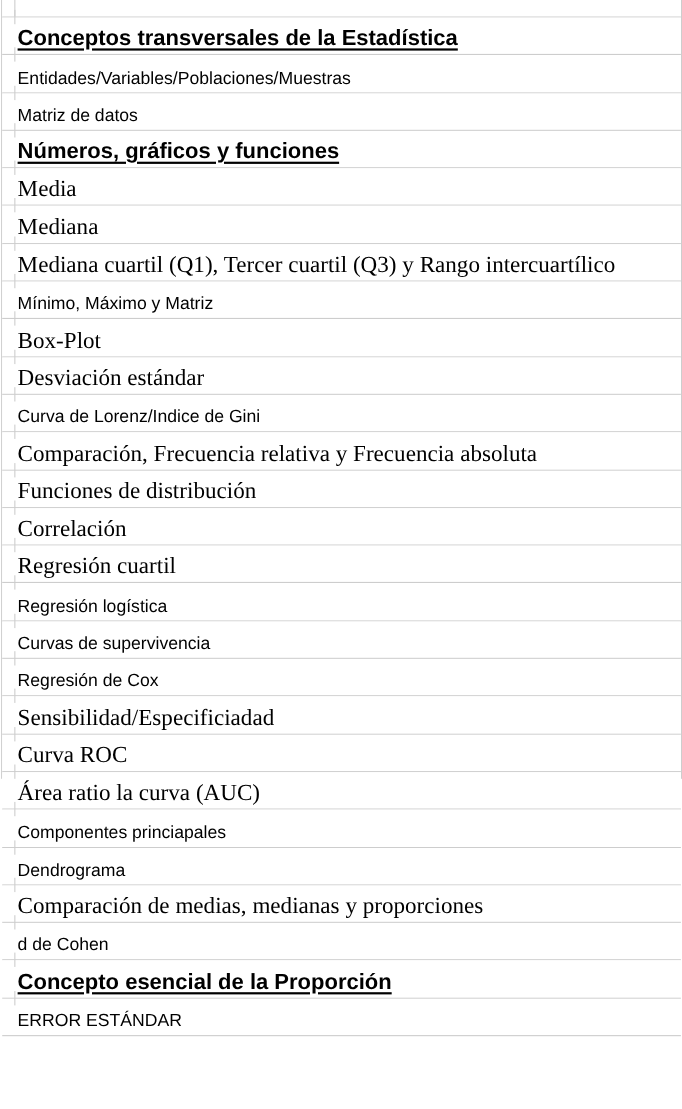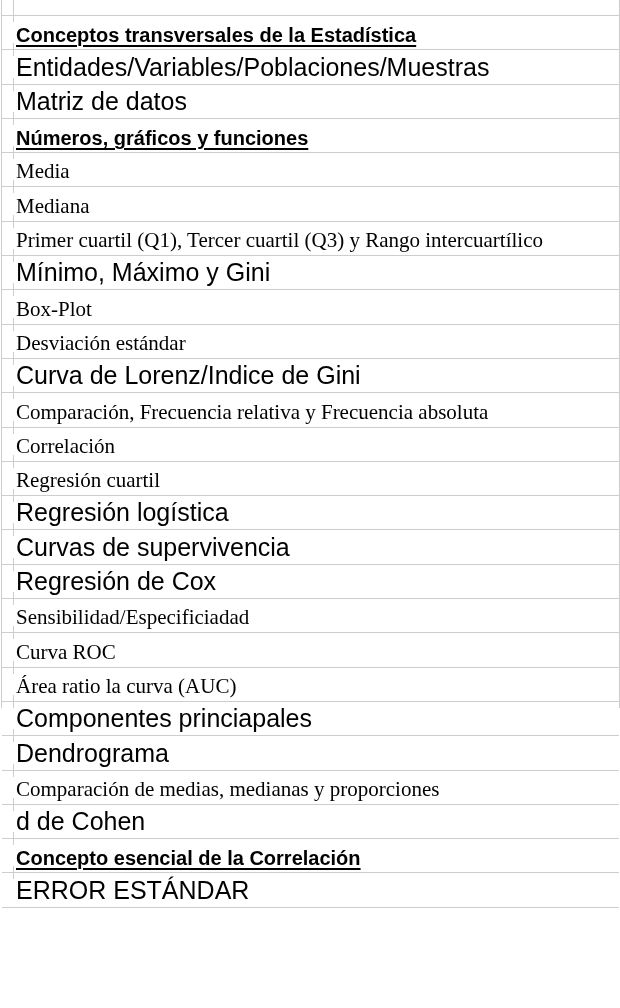--- a/index.html
+++ b/index.html
@@ -64,21 +64,21 @@
     width:1px;
     height:13px;
     background:var(--grid);
   }
   .cell-text{
     line-height:1;
     color:var(--text);
   }
   .row.sans .cell-text{
     font-family:"Liberation Sans", sans-serif;
-    font-size:25px;
+    font-size:16px;
   }
   .row.serif .cell-text{
     font-family:Liberation Serif, serif;
     font-size:21px;
   }
   .row.header .cell-text{
     font-family:"Liberation Sans", sans-serif;
     font-size:20px;
     font-weight:bold;
     text-decoration:underline;
@@ -106,36 +106,39 @@
       <div class="row header">
         <span class="cell-text">Números, gráficos y funciones</span>
       </div>
       <div class="row serif">
         <span class="cell-text">Media</span>
       </div>
       <div class="row serif">
         <span class="cell-text">Mediana</span>
       </div>
       <div class="row serif">
-        <span class="cell-text">Primer cuartil (Q1), Tercer cuartil (Q3) y Rango intercuartílico</span>
+        <span class="cell-text">Mediana cuartil (Q1), Tercer cuartil (Q3) y Rango intercuartílico</span>
       </div>
       <div class="row sans">
-        <span class="cell-text">Mínimo, Máximo y Gini</span>
+        <span class="cell-text">Mínimo, Máximo y Matriz</span>
       </div>
       <div class="row serif">
         <span class="cell-text">Box-Plot</span>
       </div>
       <div class="row serif">
         <span class="cell-text">Desviación estándar</span>
       </div>
       <div class="row sans">
         <span class="cell-text">Curva de Lorenz/Indice de Gini</span>
       </div>
       <div class="row serif">
         <span class="cell-text">Comparación, Frecuencia relativa y Frecuencia absoluta</span>
+      </div>
+      <div class="row serif">
+        <span class="cell-text">Funciones de distribución</span>
       </div>
       <div class="row serif">
         <span class="cell-text">Correlación</span>
       </div>
       <div class="row serif">
         <span class="cell-text">Regresión cuartil</span>
       </div>
       <div class="row sans">
         <span class="cell-text">Regresión logística</span>
       </div>
@@ -160,19 +163,19 @@
       <div class="row sans">
         <span class="cell-text">Dendrograma</span>
       </div>
       <div class="row serif">
         <span class="cell-text">Comparación de medias, medianas y proporciones</span>
       </div>
       <div class="row sans">
         <span class="cell-text">d de Cohen</span>
       </div>
       <div class="row header">
-        <span class="cell-text">Concepto esencial de la Correlación</span>
+        <span class="cell-text">Concepto esencial de la Proporción</span>
       </div>
       <div class="row sans">
         <span class="cell-text">ERROR ESTÁNDAR</span>
       </div>
     </div>
 </div>
 
 </body></html>

